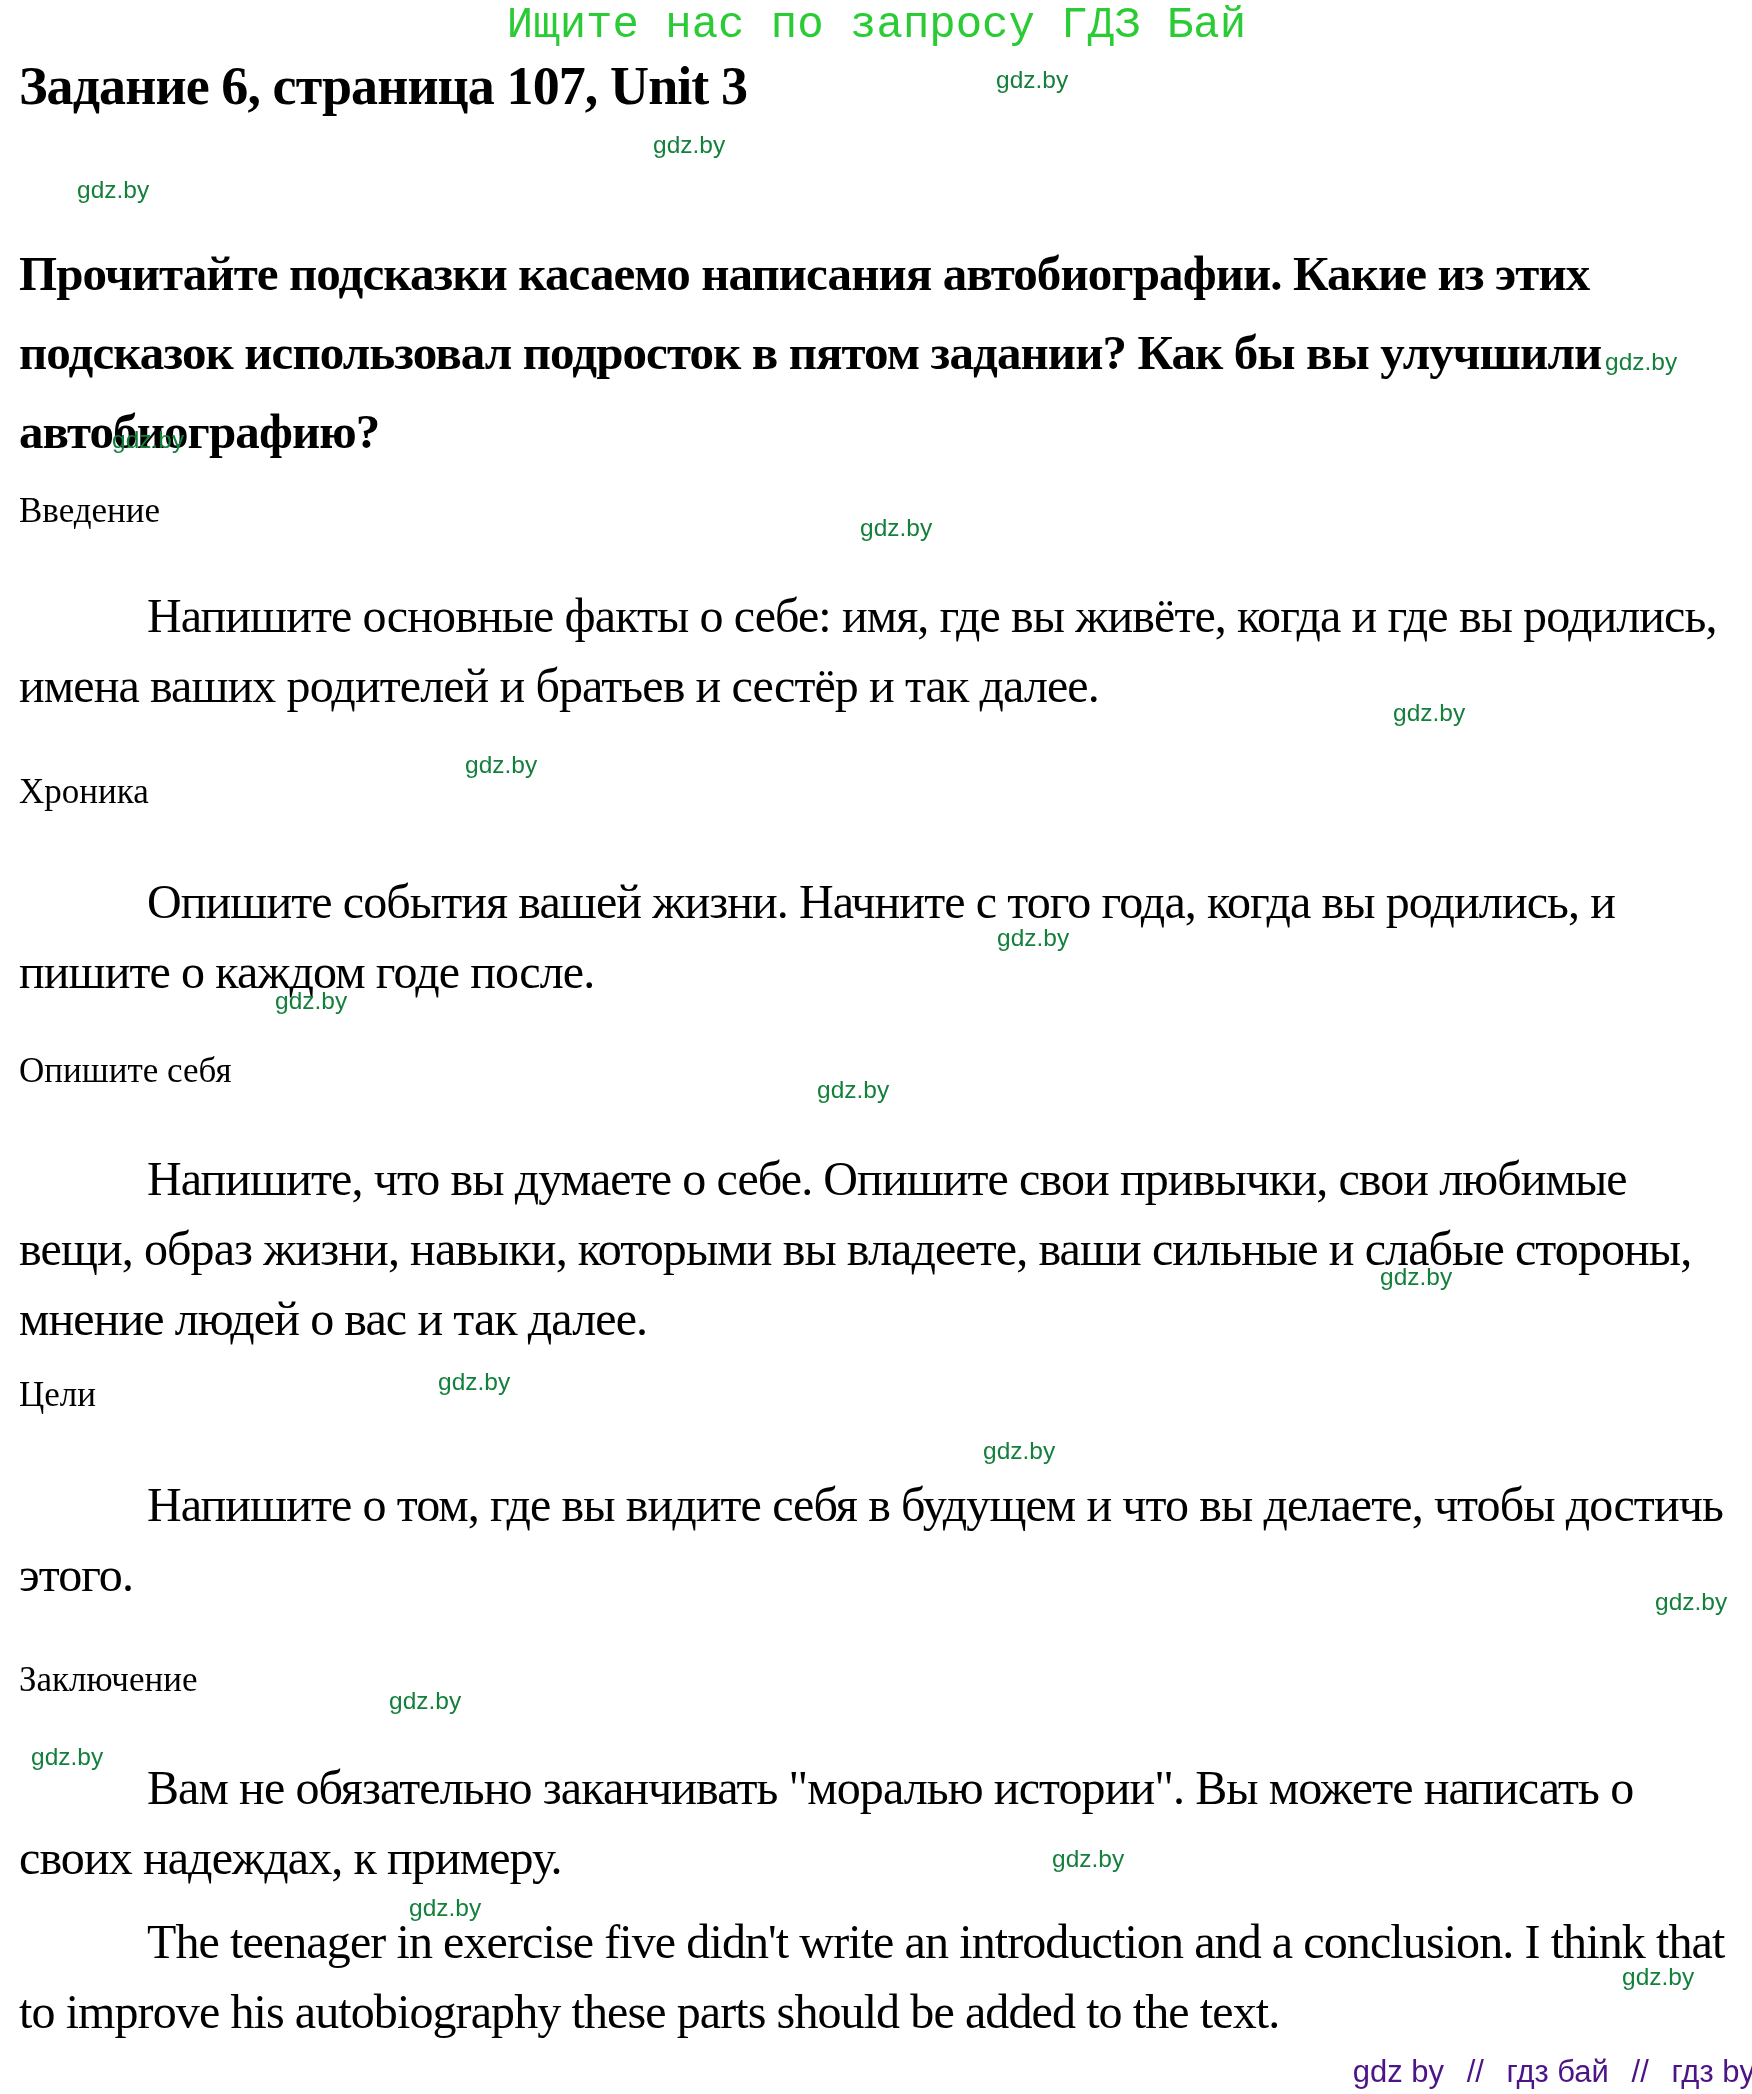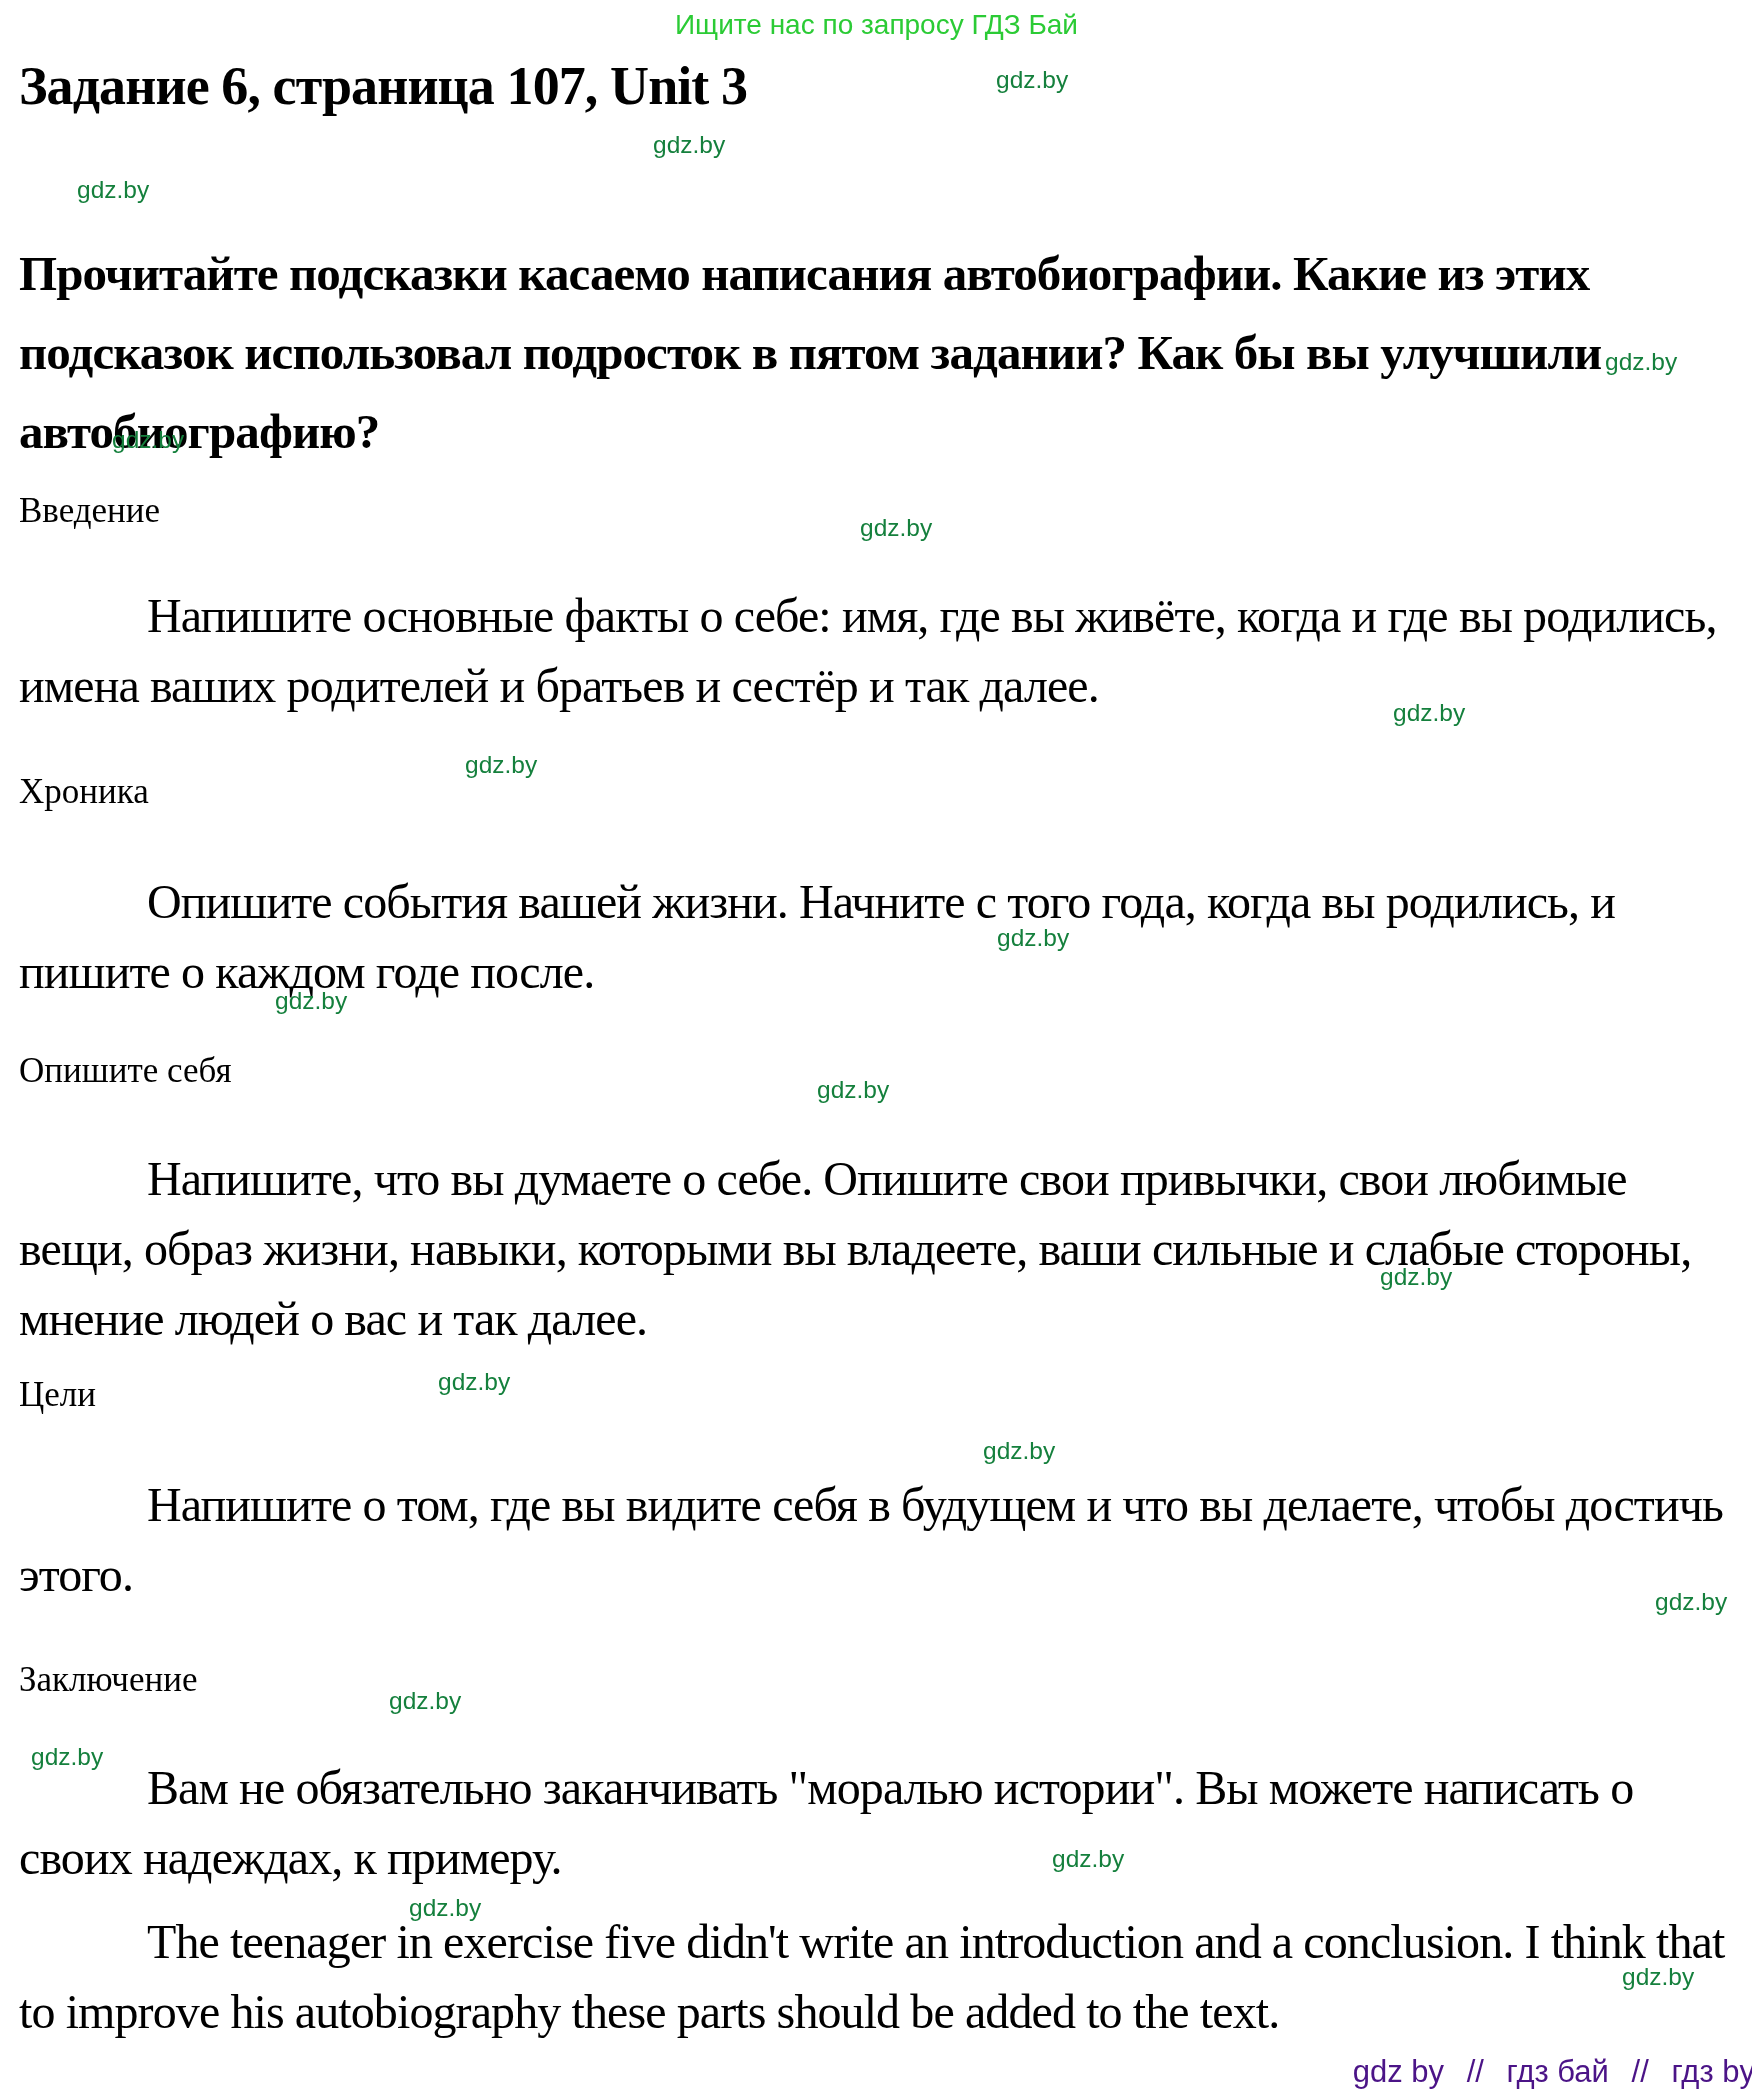--- a/index.html
+++ b/index.html
@@ -9,22 +9,22 @@
     height: 2094px;
     box-sizing: border-box;
     padding: 5.2px 19px 0 19px;
     background: #ffffff;
     overflow: hidden;
     font-family: "Liberation Serif", serif;
     color: #000000;
   }
   .promo {
     text-align: center;
-    font-family: Liberation Sans, sans-serif;
-    font-size: 28px;
+    font-family: Liberation Mono, monospace;
+    font-size: 44px;
     line-height: 40px;
     color: #2bcb35;
   }
   .title {
     margin-top: 10.5px;
     font-size: 54px;
     line-height: 61px;
     font-weight: bold;
     letter-spacing: -0.9px;
   }

